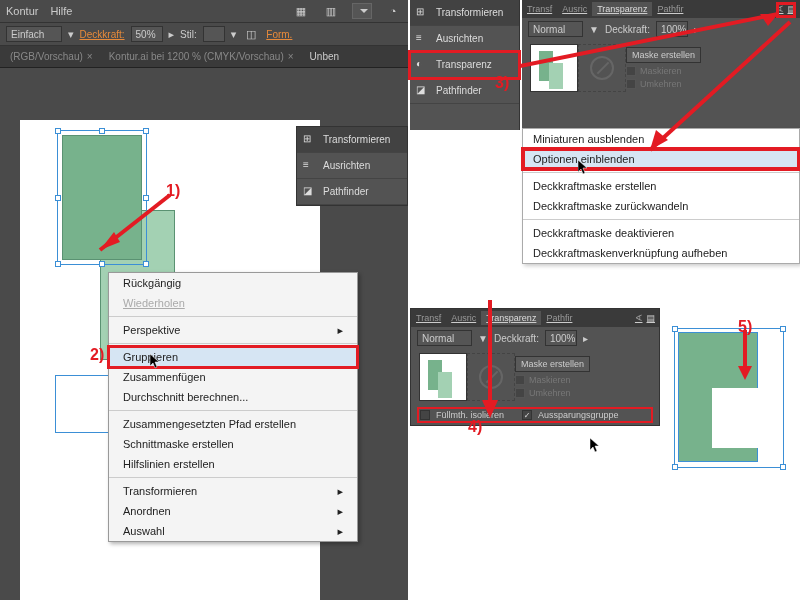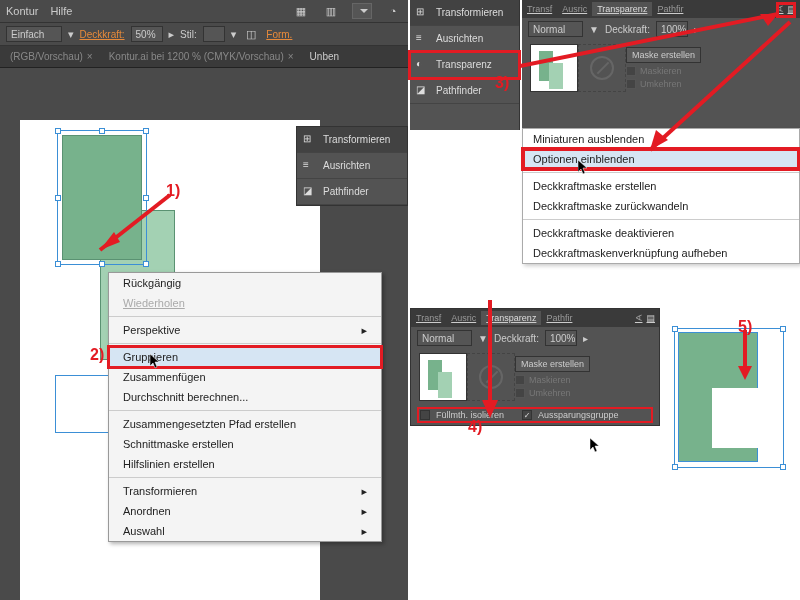--- a/index.html
+++ b/index.html
@@ -29,21 +29,21 @@
   .h.tm { left: 50%; top: -3px; margin-left: -3px; } .h.bm { left: 50%; bottom: -3px; margin-left: -3px; }
   .h.ml { left: -3px; top: 50%; margin-top: -3px; } .h.mr { right: -3px; top: 50%; margin-top: -3px; }
   .rect2 { position: absolute; left: 80px; top: 90px; width: 75px; height: 150px; background: #a3d1b3; border: 1px solid #5a9272; }
   .rect3 { position: absolute; left: 35px; top: 255px; width: 58px; height: 58px; background: #fff; border: 1px solid #3b8fd6; }
 
   .right-panel-left { position: absolute; right: 0; top: 56px; width: 112px; background: #535353; border: 1px solid #333; }
   .rp-row { display: flex; align-items: center; height: 26px; padding: 0 6px; gap: 6px; color: #ddd; font-size: 10px; border-bottom: 1px solid #444; }
   .rp-row.dark { background: #424242; }
   .rp-ico { width: 14px; height: 14px; display: inline-block; }
 
-  .ctx-menu { position: absolute; left: 108px; top: 272px; width: 274px; background: #f4f4f4; border: 1px solid #999; box-shadow: 2px 2px 4px rgba(0,0,0,0.3); font-size: 11px; }
+  .ctx-menu { position: absolute; left: 108px; top: 272px; width: 250px; background: #f4f4f4; border: 1px solid #999; box-shadow: 2px 2px 4px rgba(0,0,0,0.3); font-size: 11px; }
   .ctx-item { padding: 4px 14px; color: #222; }
   .ctx-item.dis { color: #aaa; text-decoration: underline; }
   .ctx-item.sub::after { content: "▸"; float: right; color: #222; }
   .ctx-sep { height: 1px; background: #ccc; margin: 3px 0; }
   .ctx-item.hl { background: #d6e5f3; outline: 3px solid #e31b23; outline-offset: -1px; }
 
   
   .right-top { position: absolute; left: 410px; top: 0; width: 390px; height: 298px; background: #fff; }
   .rt-sidepanel { position: absolute; left: 0; top: 0; width: 110px; height: 130px; background: #535353; border-right: 1px solid #333; }
   .rt-sidepanel .rp-row.hl { outline: 3px solid #e31b23; outline-offset: -1px; }

